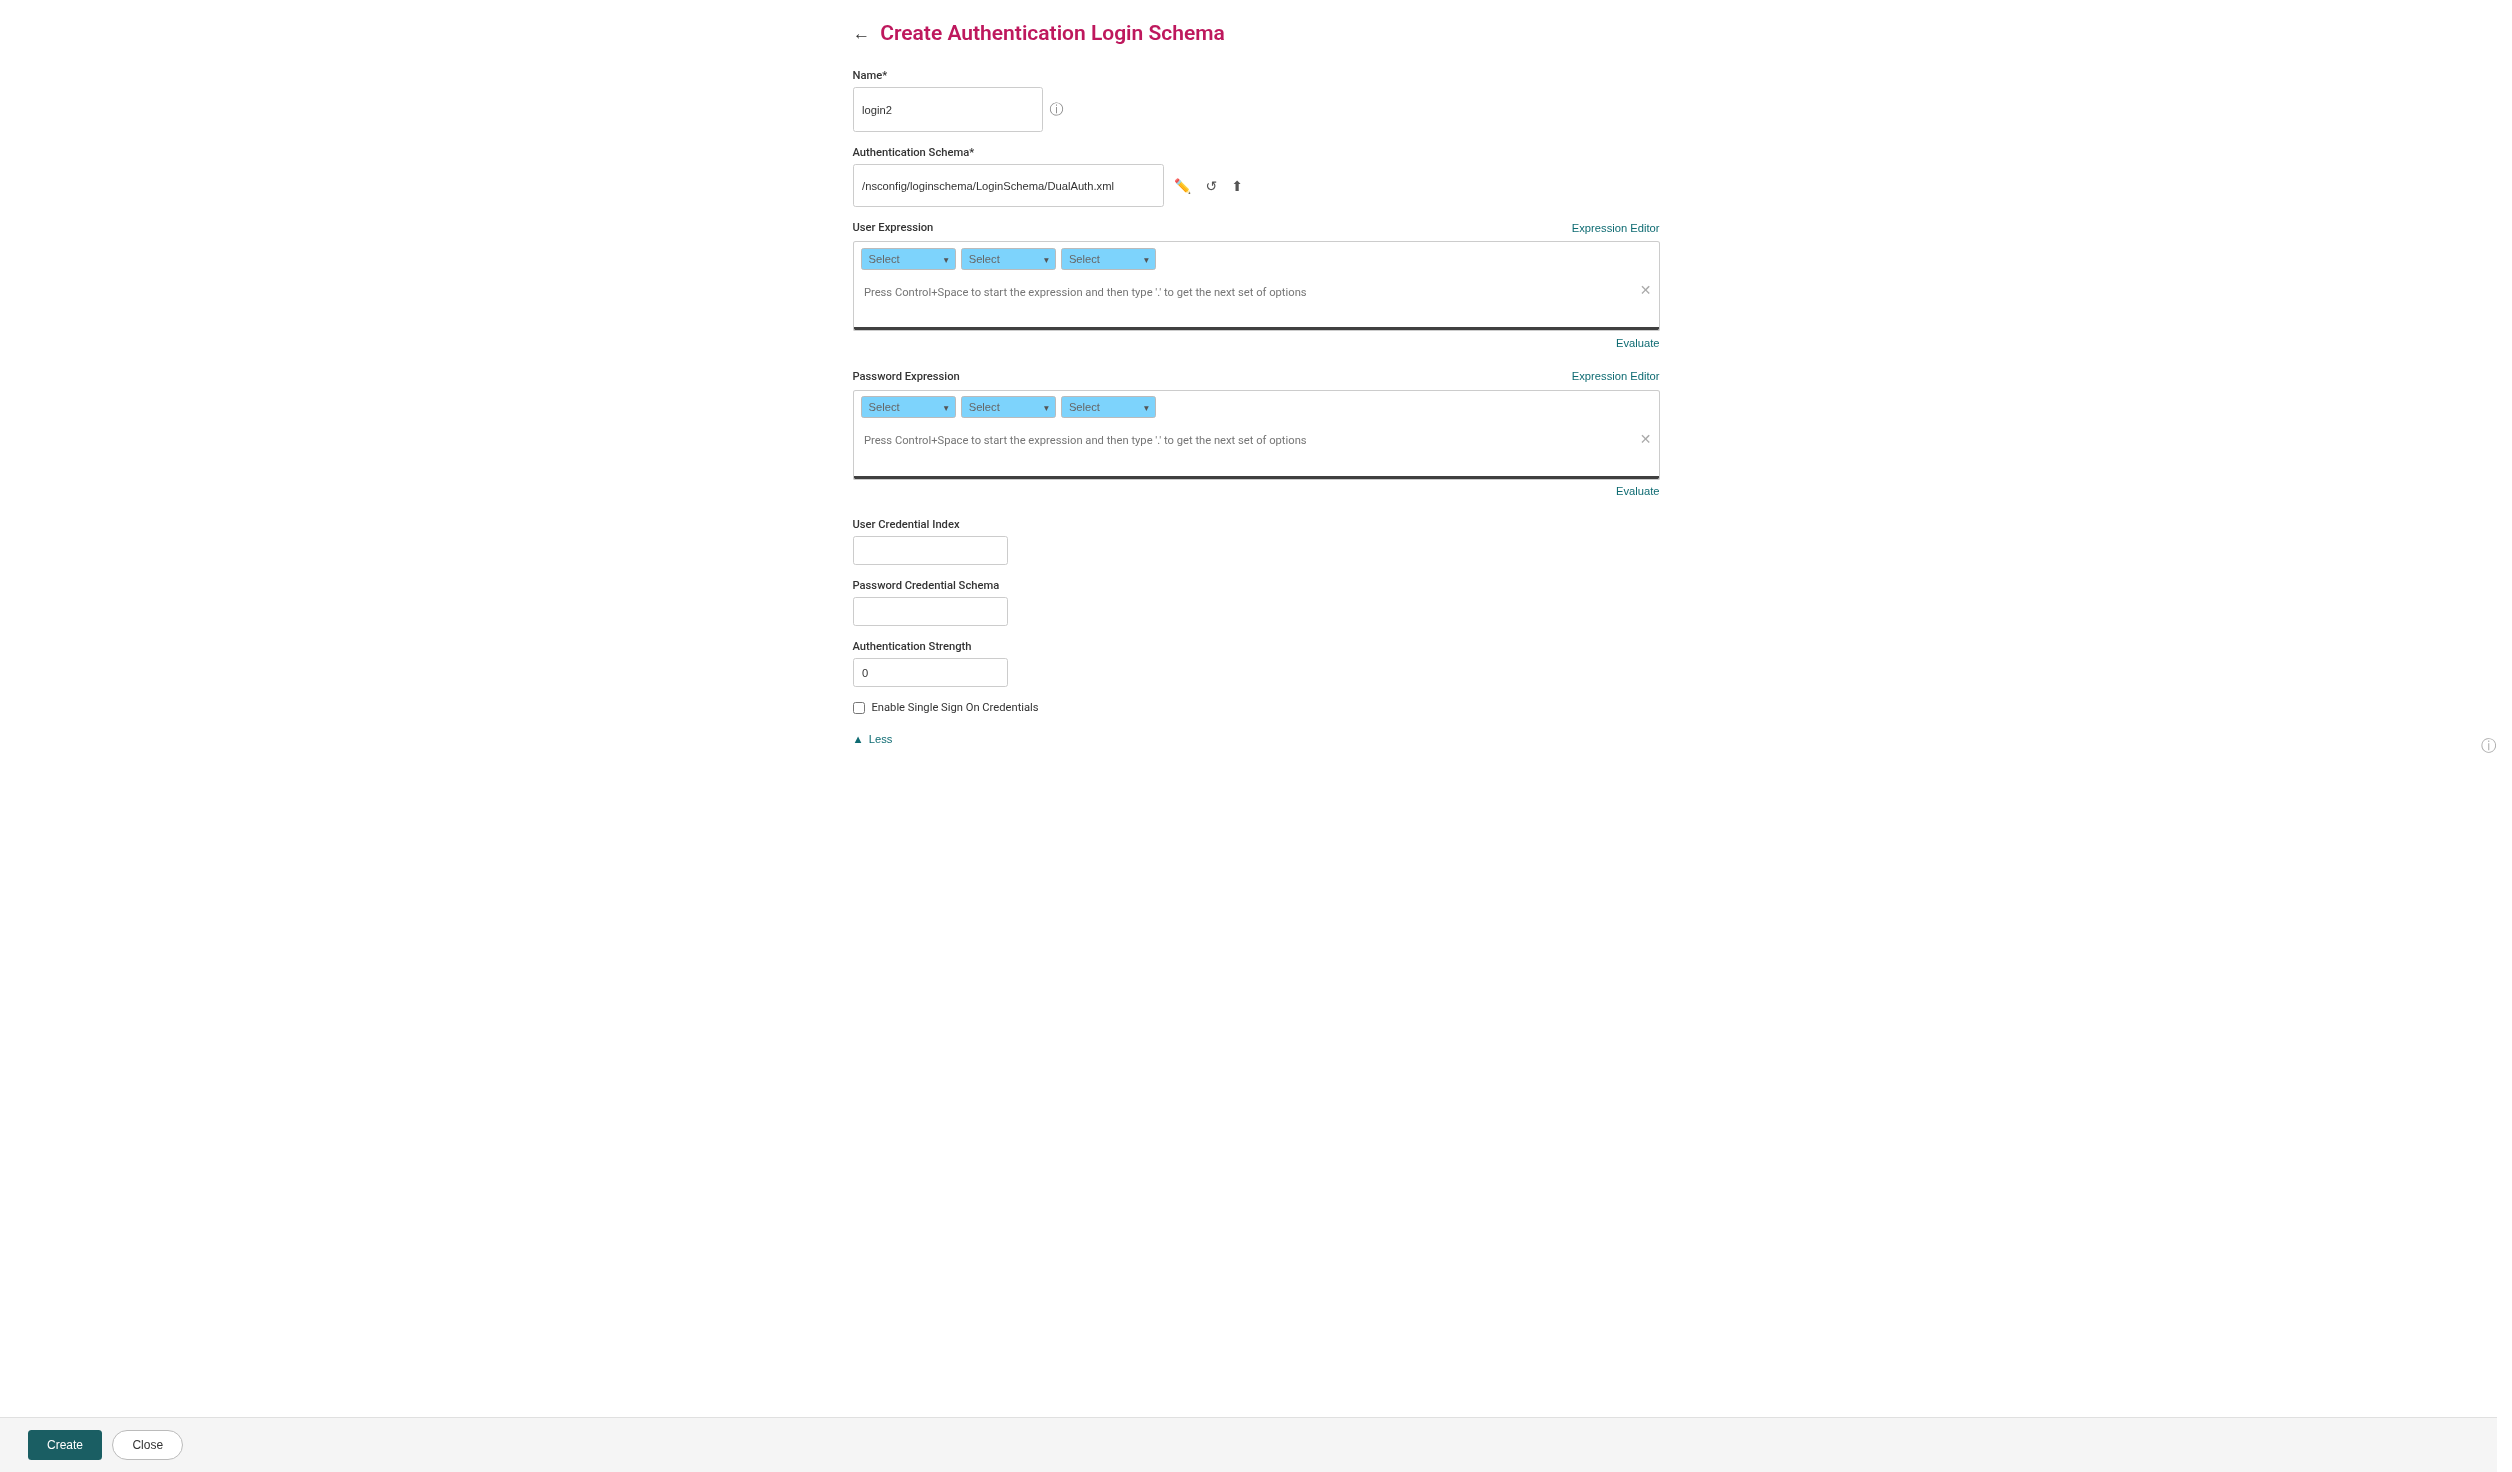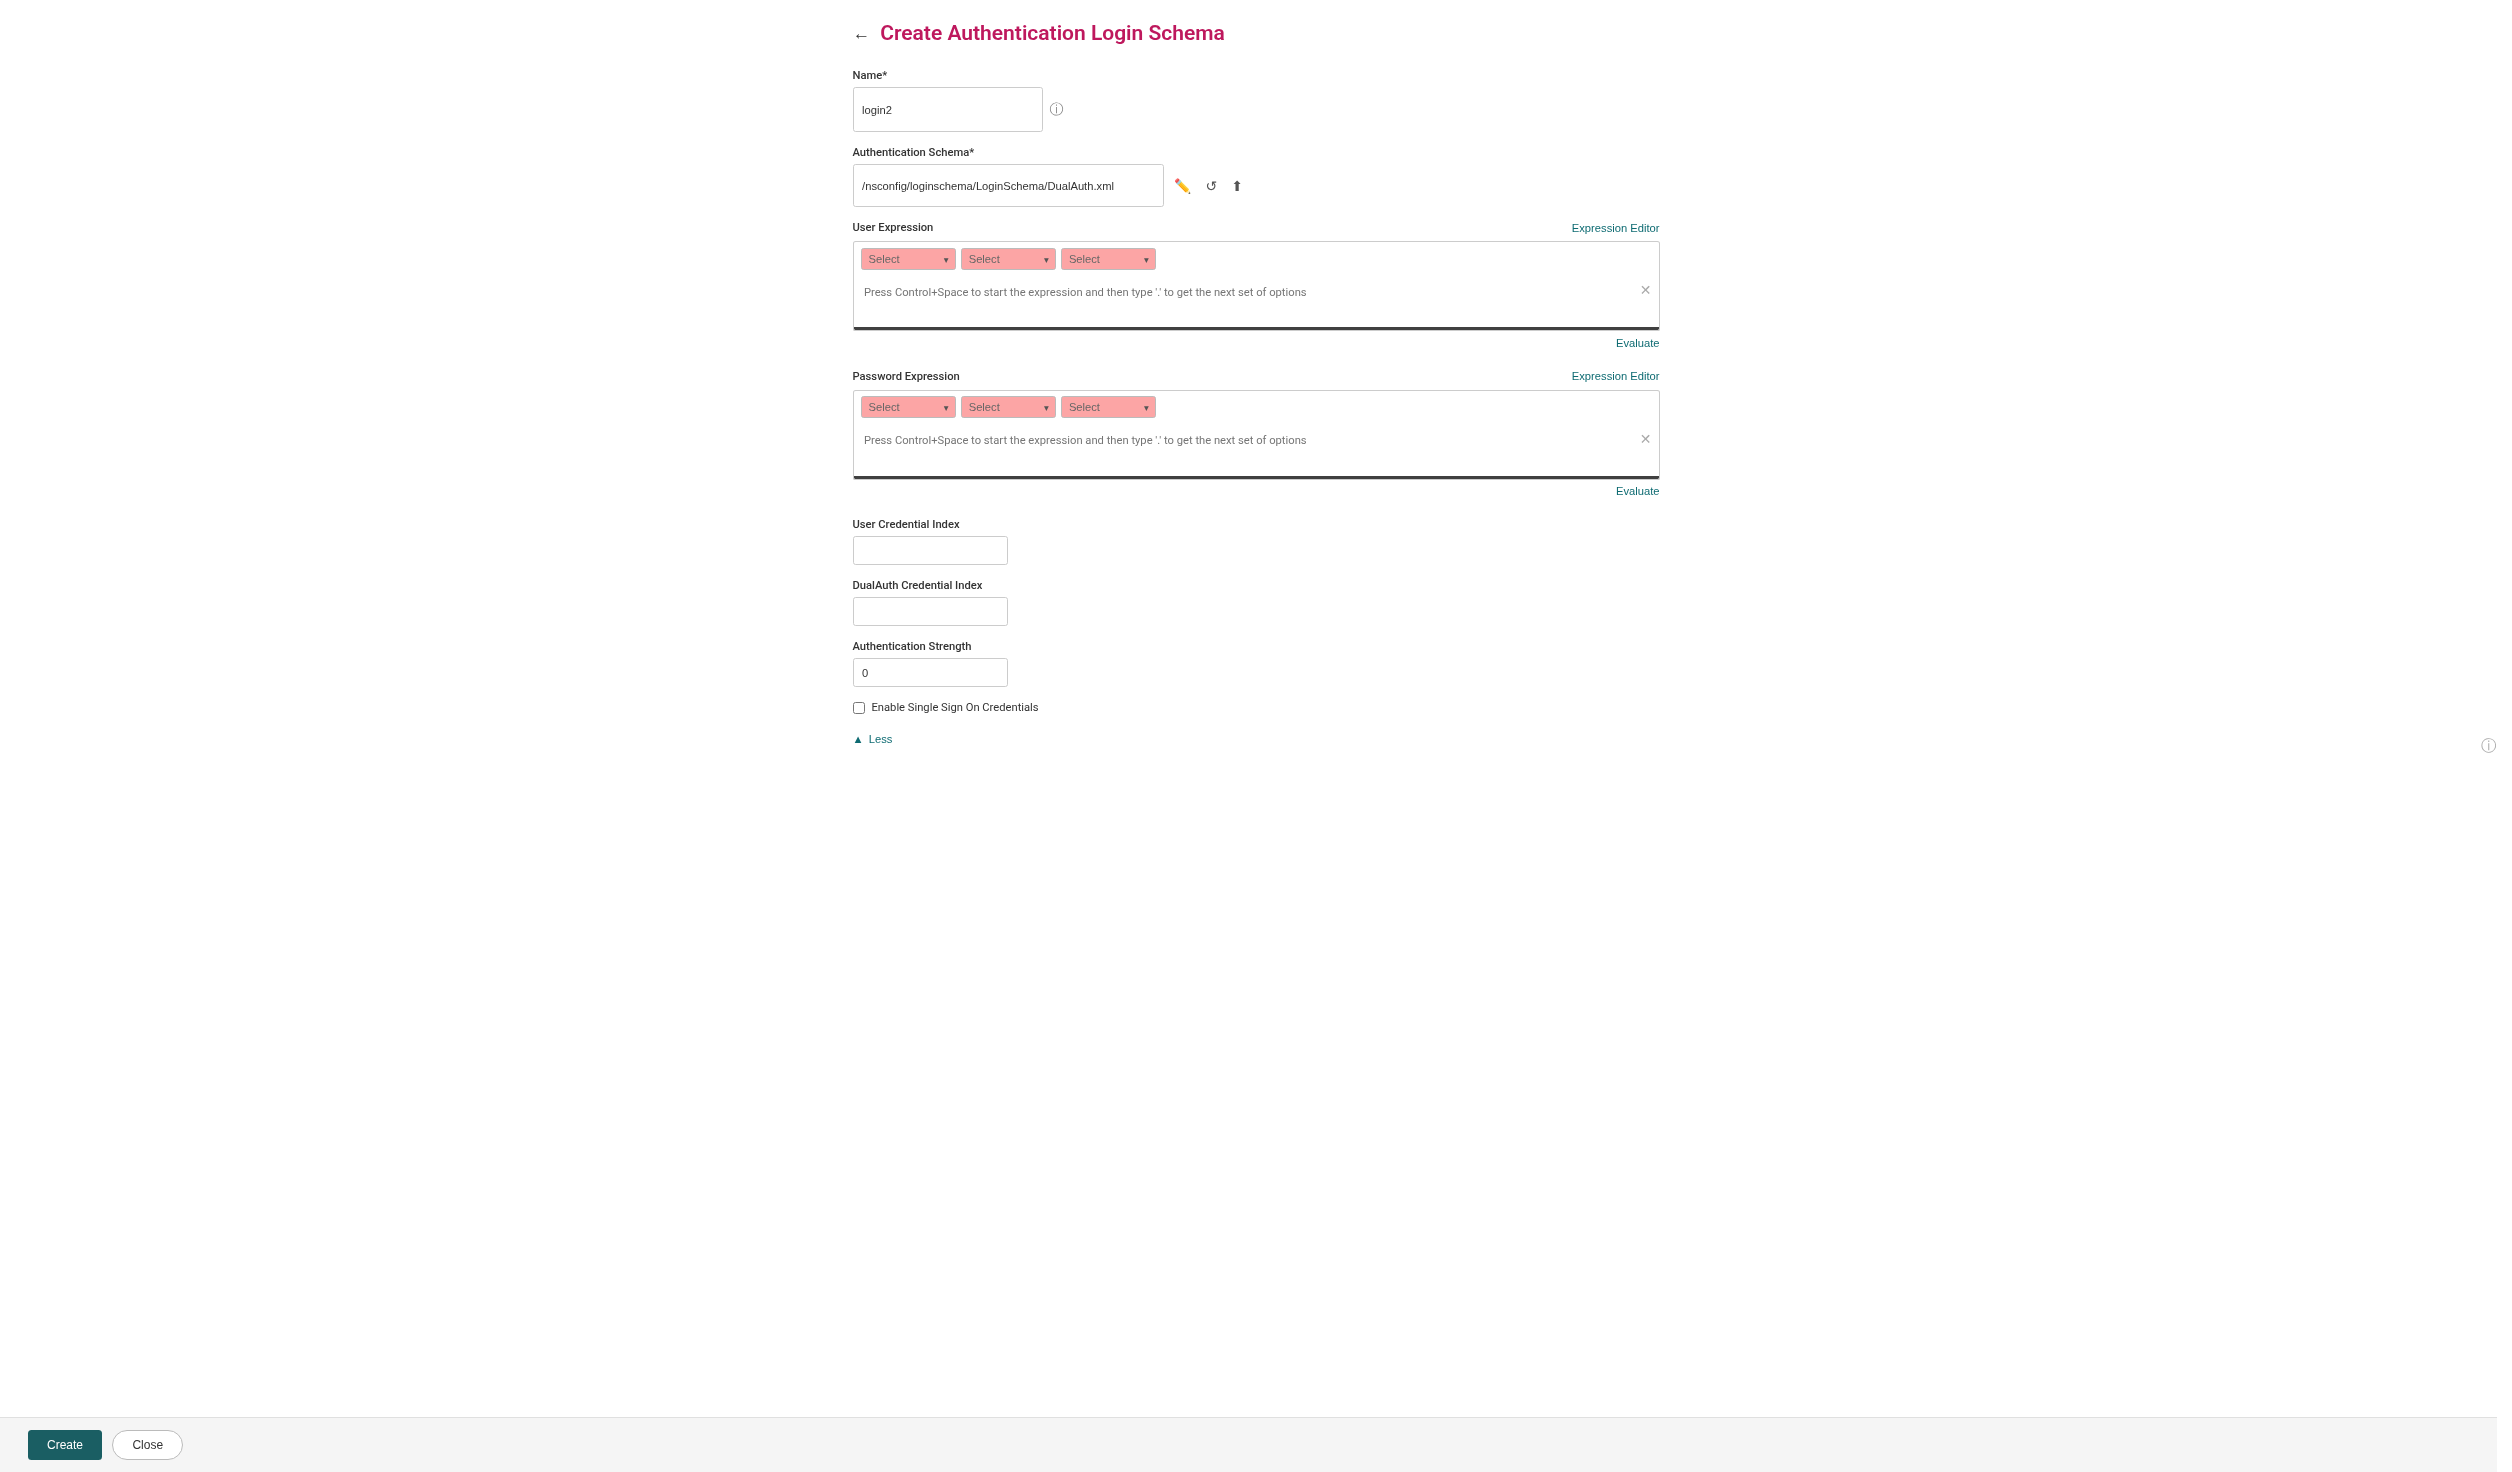--- a/index.html
+++ b/index.html
@@ -147,21 +147,21 @@
       background: #fff;
       padding: 5.2px 7px;
       gap: 5.2px;
     }
     .expr-selects-bar .select-wrapper select {
       border: 0.9px solid #bbb;
       border-radius: 2.6px;
       padding: 4.3px 22.4px 4.3px 7px;
       font-size: 11.2px;
       color: #666;
-      background: #fca5a5;
+      background: #7dd3fc;
       cursor: pointer;
       appearance: none;
       -webkit-appearance: none;
       outline: none;
       min-width: 86px;
     }
     .expr-textarea-container {
       border: 0.9px solid #ccc;
       border-top: none;
       border-radius: 0 0 2.6px 2.6px;
@@ -384,21 +384,21 @@
       <button class="evaluate-link">Evaluate</button>
     </div>
   </div>
 
   <div class="form-section field-row">
     <div class="field-label">User Credential Index</div>
     <input type="text" class="small-input" value="" style="">
   </div>
 
   <div class="form-section field-row">
-    <div class="field-label">DualAuth Credential Index</div>
+    <div class="field-label">Password Credential Schema</div>
     <input type="text" class="small-input" value="" style="">
   </div>
 
   <div class="form-section field-row">
     <div class="field-label">Authentication Strength</div>
     <input type="text" class="small-input" value="0" style="">
   </div>
 
   <div class="checkbox-row">
     <input type="checkbox" id="sso-checkbox" style="">

